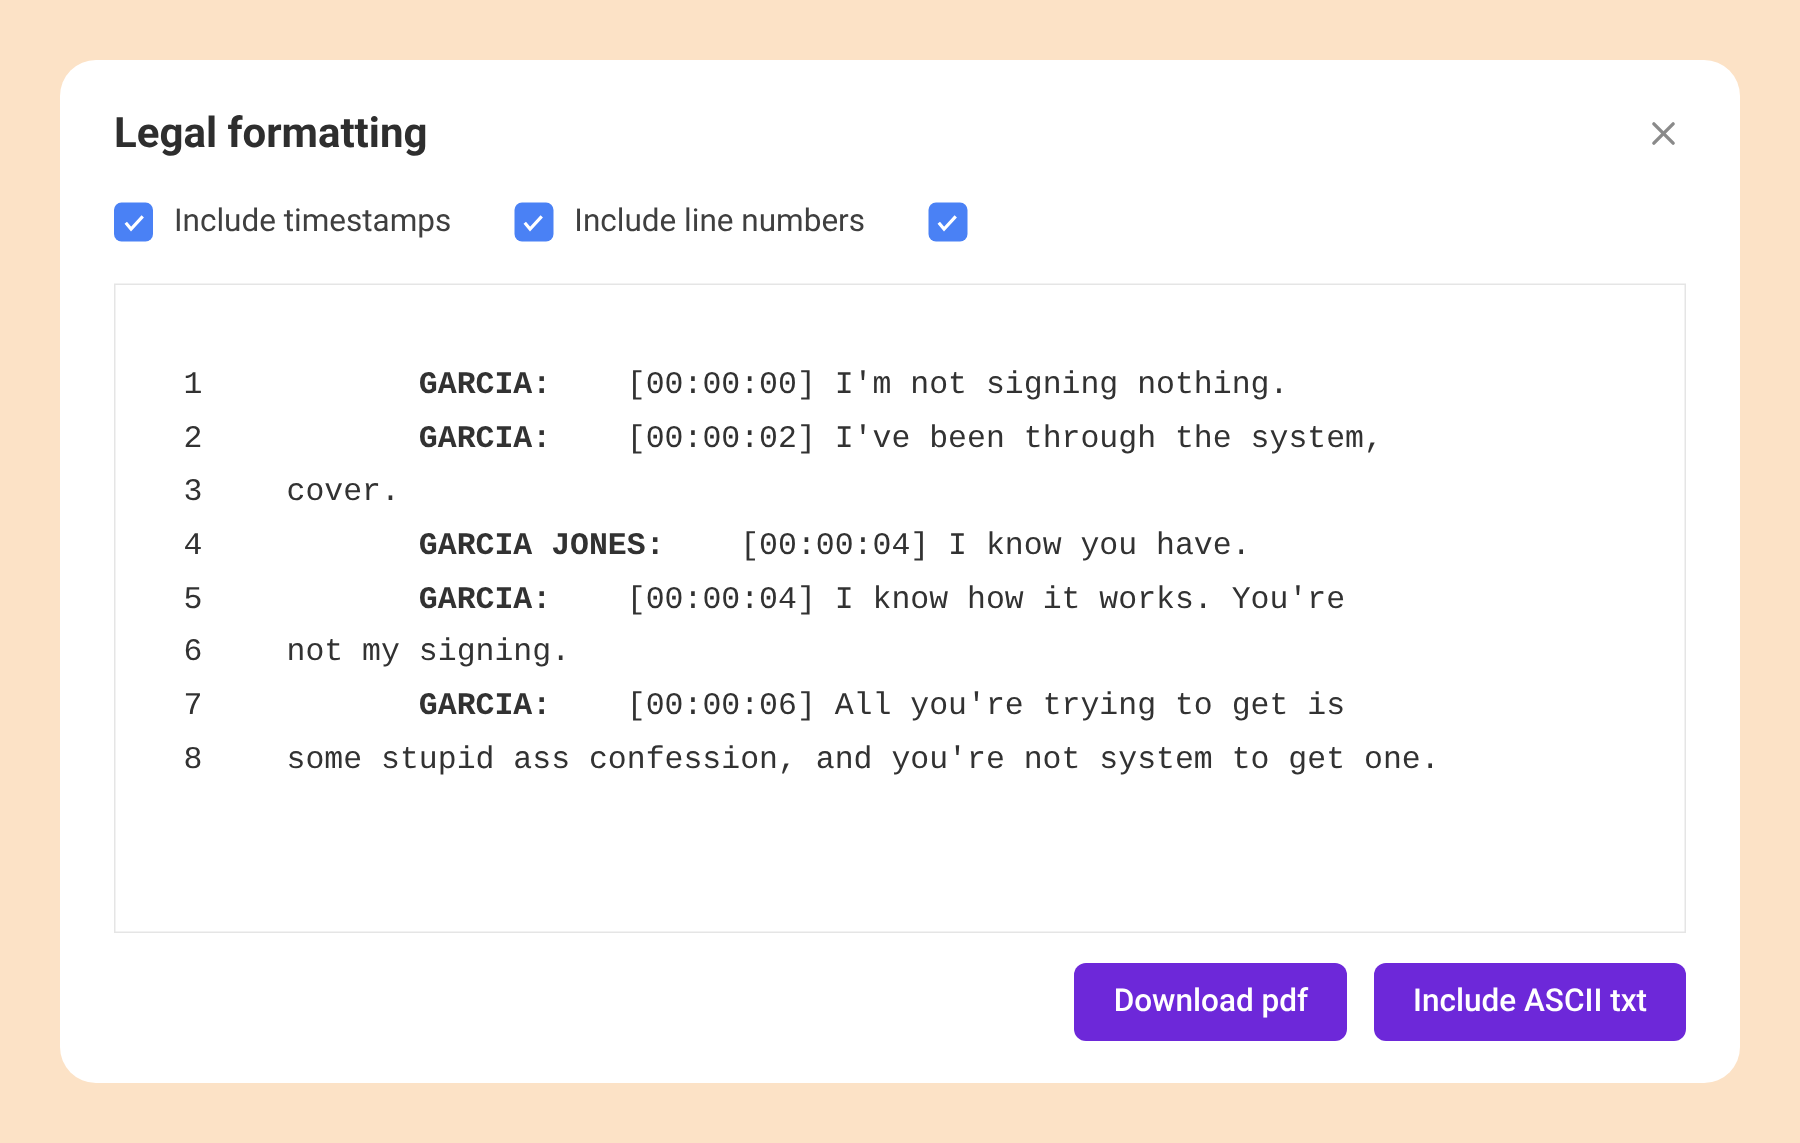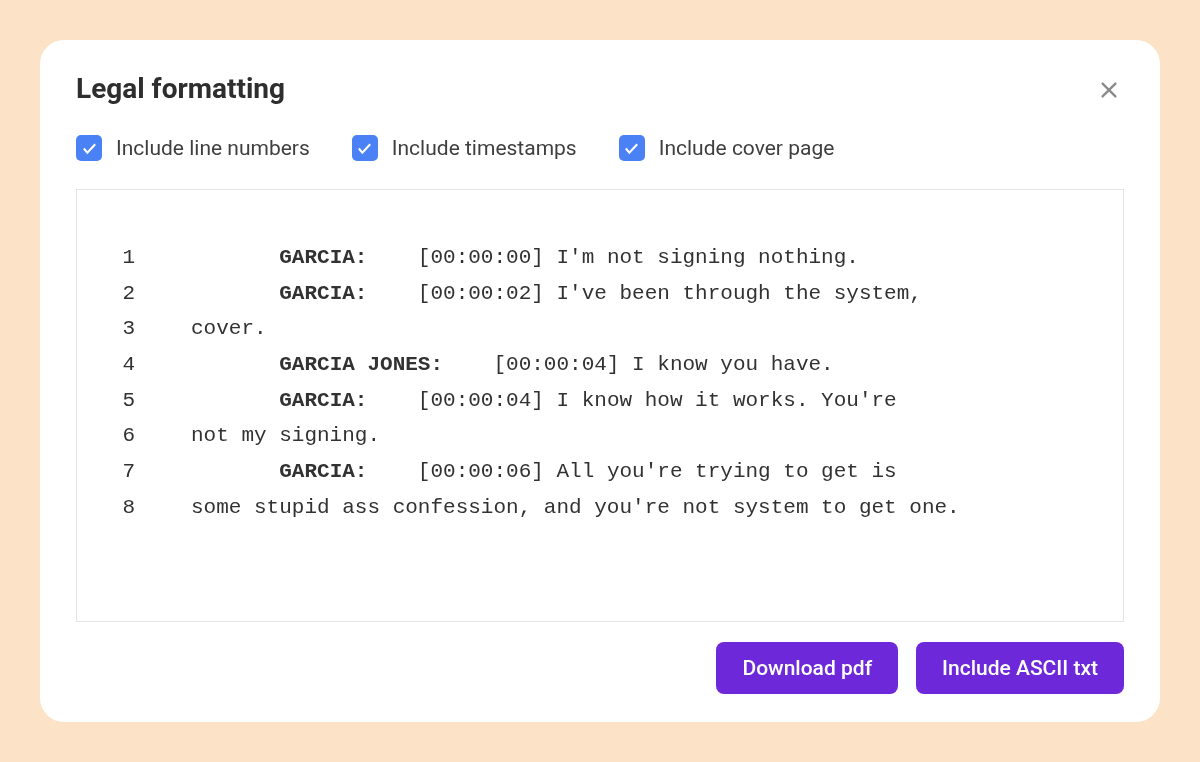--- a/index.html
+++ b/index.html
@@ -21,21 +21,21 @@
       border-radius: 24px;
       width: 100%;
       padding: 32px 36px 28px 36px;
       display: flex;
       flex-direction: column;
       position: relative;
     }
     .modal-header {
       display: flex;
       justify-content: space-between;
-      align-items: flex-end;
+      align-items: center;
       margin-bottom: 30px;
     }
     .modal-title {
       font-size: 28px;
       font-weight: 700;
       color: #2e2e2e;
     }
     .close-btn {
       background: none;
       border: none;
@@ -136,43 +136,42 @@
     <h2 class="modal-title">Legal formatting</h2>
     <button class="close-btn">
       <svg viewBox="0 0 24 24" fill="none" stroke="currentColor" stroke-width="2.5" stroke-linecap="round">
         <line x1="5" y1="5" x2="19" y2="19"></line>
         <line x1="19" y1="5" x2="5" y2="19"></line>
       </svg>
     </button>
   </div>
 
   <div class="options-row">
+    <label class="option">
+      <span class="checkbox">
+        <svg viewBox="0 0 24 24">
+            <polyline points="4 12 9 18 20 6"></polyline>
+          </svg>
+      </span>
+      <span class="option-label">Include timestamps</span>
+    </label>
     <label class="option">
       <span class="checkbox">
         <svg viewBox="0 0 24 24">
             <polyline points="4 12 9 18 20 6"></polyline>
           </svg>
       </span>
       <span class="option-label">Include line numbers</span>
     </label>
     <label class="option">
       <span class="checkbox">
         <svg viewBox="0 0 24 24">
             <polyline points="4 12 9 18 20 6"></polyline>
           </svg>
       </span>
-      <span class="option-label">Include timestamps</span>
-    </label>
-    <label class="option">
-      <span class="checkbox">
-        <svg viewBox="0 0 24 24">
-            <polyline points="4 12 9 18 20 6"></polyline>
-          </svg>
-      </span>
-      <span class="option-label">Include cover page</span>
     </label>
   </div>
 
   <div class="transcript-box" id="transcript-box">
   <div class="transcript-line">
         <span class="line-num">1</span>
         <span class="line-content">       <b>GARCIA:</b>    [00:00:00] I'm not signing nothing.</span>
       </div>
       <div class="transcript-line">
         <span class="line-num">2</span>

